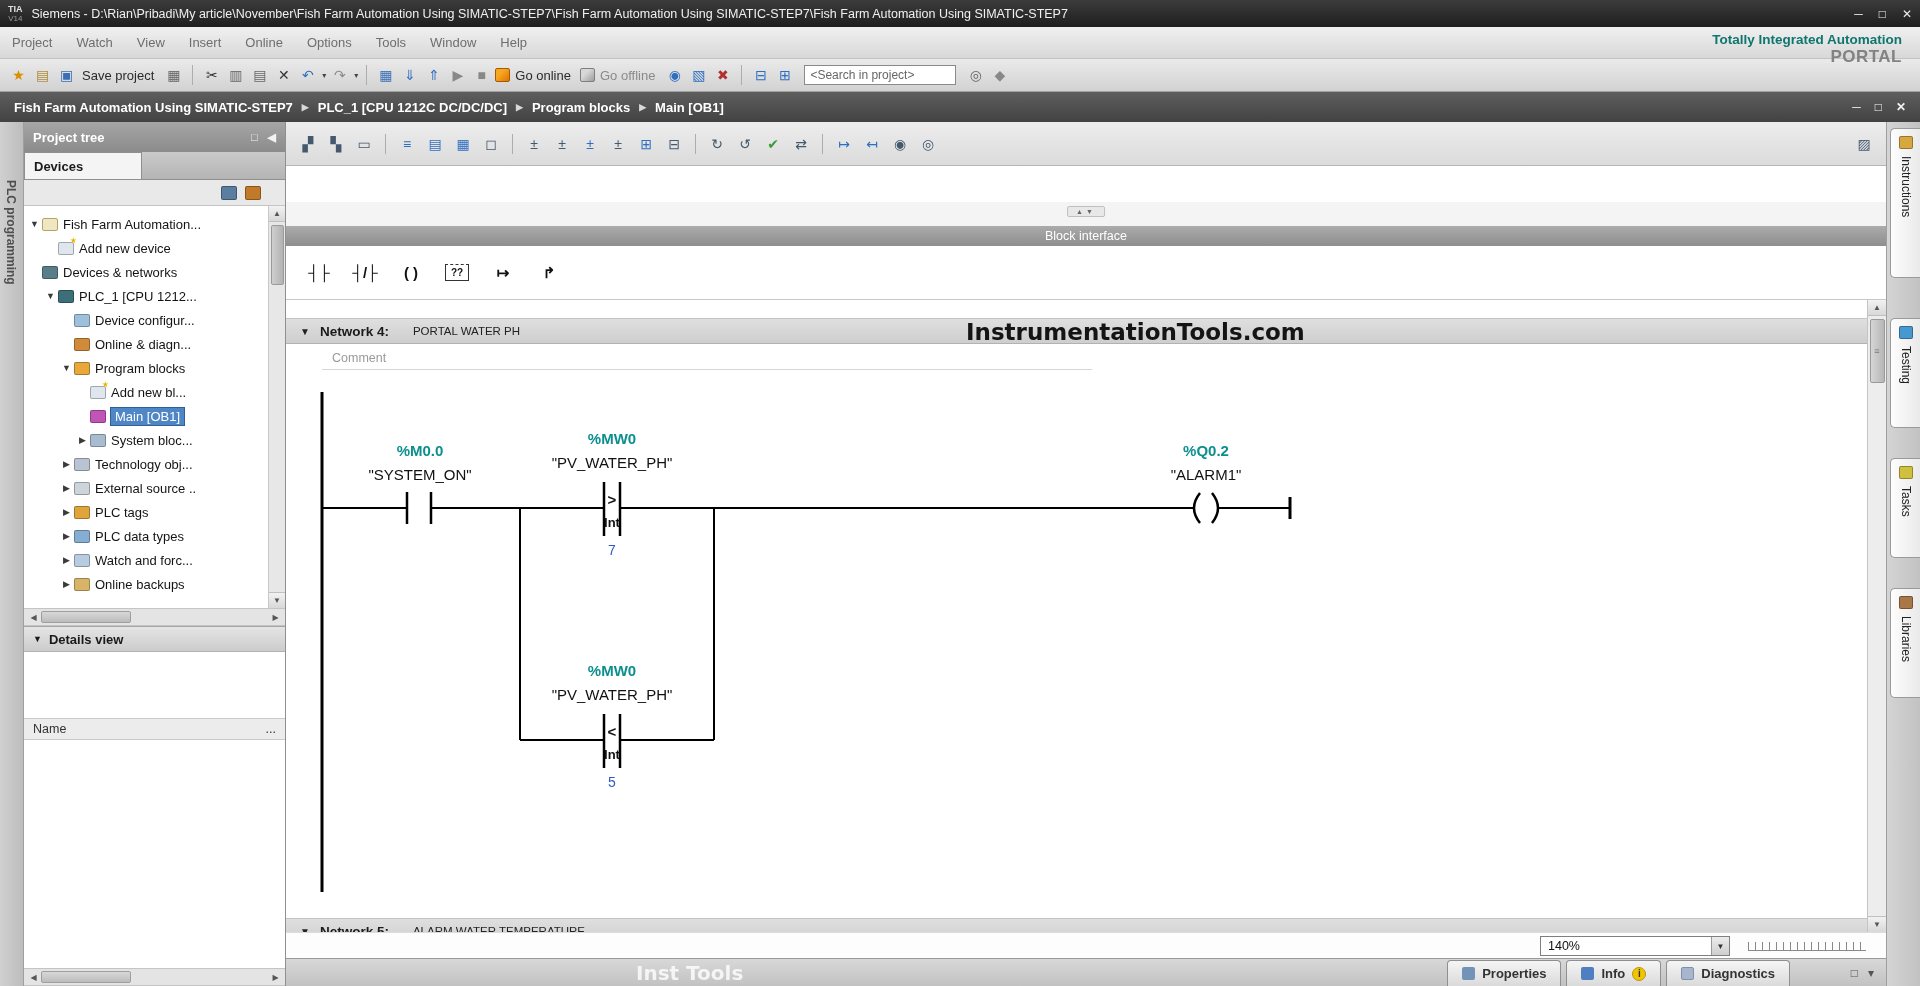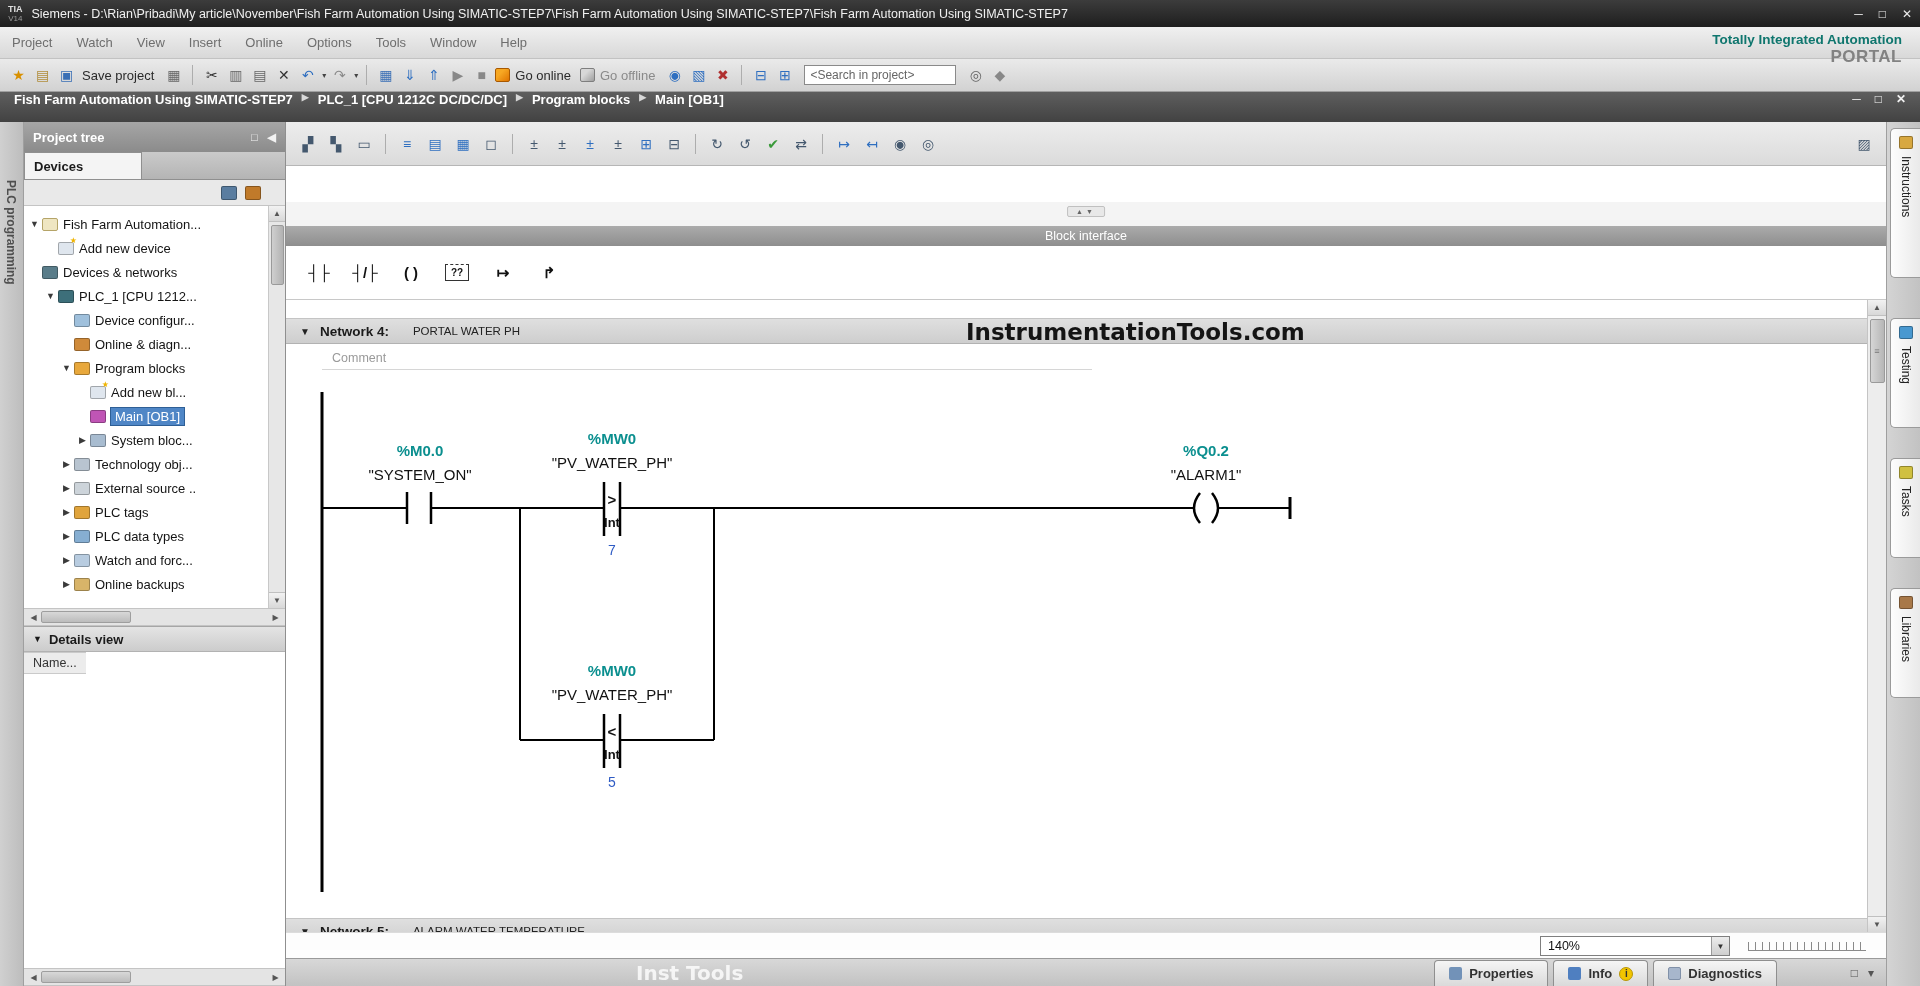--- a/index.html
+++ b/index.html
@@ -29,21 +29,21 @@
   .tlabel { font-size:13px; color:#2a2a2a; margin:0 6px 0 2px; white-space:nowrap; }
   .tlabel.dim { color:#8a8a8a; }
   .caret { font-size:8px; color:#444; margin-left:1px; }
   .plug { width:15px; height:14px; border-radius:2px; }
   .plug.on { background:linear-gradient(135deg,#f7a823 35%,#e07400); border:1px solid #a85800; }
   .plug.off { background:linear-gradient(135deg,#d8d8d8 35%,#9e9e9e); border:1px solid #7e7e7e; }
   .search-box { width:152px; height:20px; border:1px solid #8a8a8a; background:#fff; margin:0 6px; }
   .search-box input { width:100%; height:100%; border:none; outline:none; font-size:12px; color:#666; padding:0 5px; font-family:"Liberation Sans",sans-serif; background:transparent; }
 
   
-  .breadcrumb { height:30px; background:linear-gradient(#5e5e5e,#424242); display:flex; color:#fff; padding:0 14px; gap:9px; font-weight:bold; font-size:13px; }
+  .breadcrumb { height:30px; background:linear-gradient(#5e5e5e,#424242); display:flex; align-items:center; color:#fff; padding:0 14px; gap:9px; font-weight:bold; font-size:13px; }
   .bc-sep { color:#d8d8d8; font-size:9px; }
   .bc-controls { margin-left:auto; display:flex; gap:14px; font-size:12px; color:#f2f2f2; }
 
   
   .main { display:flex; height:864px; }
 
   .left-strip { width:24px; background:linear-gradient(90deg,#d0d0d0,#bdbdbd); border-right:1px solid #9f9f9f; position:relative; flex:0 0 auto; }
   .left-strip .vtext { position:absolute; top:58px; left:4px; writing-mode:vertical-rl; font-size:12px; color:#4f4f4f; font-weight:bold; }
 
   
@@ -74,21 +74,21 @@
   .vs-btn { height:16px; display:flex; align-items:center; justify-content:center; width:100%; background:linear-gradient(#f2f2f2,#d8d8d8); border-bottom:1px solid #c0c0c0; }
   .vs-btn.bottom { margin-top:auto; border-top:1px solid #c0c0c0; border-bottom:none; }
   .vs-thumb { width:13px; height:60px; background:linear-gradient(90deg,#cfcfcf,#b2b2b2); border:1px solid #9a9a9a; border-radius:2px; margin-top:3px; }
 
   .hscroll { height:18px; background:#e4e4e4; border-top:1px solid #c4c4c4; border-bottom:1px solid #c4c4c4; display:flex; align-items:center; font-size:8px; color:#555; padding:0 2px; }
   .hs-btn { width:15px; text-align:center; }
   .hs-thumb { height:12px; width:90px; background:linear-gradient(#d8d8d8,#bcbcbc); border:1px solid #9e9e9e; border-radius:2px; }
   .hs-track { flex:1; }
 
   .details-header { height:26px; background:linear-gradient(#e4e4e4,#cccccc); border-top:1px solid #a6a6a6; border-bottom:1px solid #b2b2b2; display:flex; align-items:center; gap:7px; padding:0 9px; font-weight:bold; font-size:13px; }
-  .details-body { flex:1; background:#fff; display:flex; flex-direction:row; }
+  .details-body { flex:1; background:#fff; display:flex; flex-direction:column; }
   .dv-gap { height:66px; background:#fff; }
   .name-header { height:22px; background:#ececec; border-top:1px solid #cacaca; border-bottom:1px solid #cacaca; display:flex; align-items:center; justify-content:space-between; padding:0 9px; color:#333; font-size:12.5px; }
   .dv-rest { flex:1; background:#fff; }
 
   
   .editor { flex:1; display:flex; flex-direction:column; background:#fff; position:relative; min-width:0; }
   .editor-toolbar { height:44px; background:linear-gradient(#ededed,#dbdbdb); border-bottom:1px solid #b6b6b6; display:flex; align-items:center; padding:0 10px; gap:4px; }
   .eicon { min-width:24px; height:24px; display:flex; align-items:center; justify-content:center; font-size:14px; color:#44586e; border-radius:2px; }
   .eicon.hl { color:#2f6fc0; }
   .eicon.right { margin-left:auto; color:#44586e; }
@@ -122,21 +122,21 @@
   .net-vthumb { width:15px; height:64px; background:linear-gradient(90deg,#d6d6d6,#b6b6b6); border:1px solid #9a9a9a; border-radius:2px; margin-top:3px; display:flex; align-items:center; justify-content:center; color:#777; font-size:9px; }
 
   .zoom-row { height:26px; background:#fdfdfd; border-top:1px solid #dcdcdc; position:relative; }
   .zoom-select { position:absolute; left:1254px; top:3px; width:190px; height:20px; border:1px solid #7f7f7f; background:#fff; display:flex; align-items:center; }
   .zoom-val { flex:1; padding:0 7px; font-size:12.5px; color:#111; }
   .zoom-btn { width:18px; height:100%; background:linear-gradient(#ececec,#cecece); border-left:1px solid #9a9a9a; display:flex; align-items:center; justify-content:center; font-size:8px; color:#333; }
   .zoom-ruler { position:absolute; left:1462px; top:9px; width:118px; height:9px; background:repeating-linear-gradient(90deg,#8a8a8a 0 1px,transparent 1px 7px); border-bottom:1px solid #8a8a8a; }
 
   .inspector-bar { height:28px; background:linear-gradient(#d8d8d8,#c2c2c2); border-top:1px solid #9a9a9a; position:relative; }
   .inst-watermark { position:absolute; left:350px; top:2px; font-size:20px; font-weight:800; color:rgba(255,255,255,.8); font-family:"DejaVu Sans",sans-serif; }
-  .insp-tabs { position:absolute; right:109px; bottom:0; display:flex; gap:5px; }
+  .insp-tabs { position:absolute; right:96px; bottom:0; display:flex; gap:5px; }
   .insp-tab { height:26px; display:flex; align-items:center; gap:7px; padding:0 14px; border:1px solid #8f8f8f; border-bottom:none; border-radius:4px 4px 0 0; background:linear-gradient(#f5f5f5,#dadada); font-weight:bold; color:#333; font-size:13px; }
   .insp-ic { width:13px; height:13px; border-radius:2px; }
   .insp-ic.prop { background:#7292b8; }
   .insp-ic.info { background:#4f7fc0; }
   .insp-ic.diag { background:#a7b6cc; border:1px solid #8090a8; }
   .badge-i { width:14px; height:14px; border-radius:50%; background:#f2c500; color:#333; font-size:10px; font-weight:bold; display:flex; align-items:center; justify-content:center; border:1px solid #b8960a; }
   .insp-icons { position:absolute; right:12px; bottom:6px; display:flex; gap:10px; color:#555; font-size:12px; }
 
   
   .right-strip { width:34px; flex:0 0 auto; background:linear-gradient(90deg,#d4d4d4,#c2c2c2); border-left:1px solid #9f9f9f; position:relative; }

